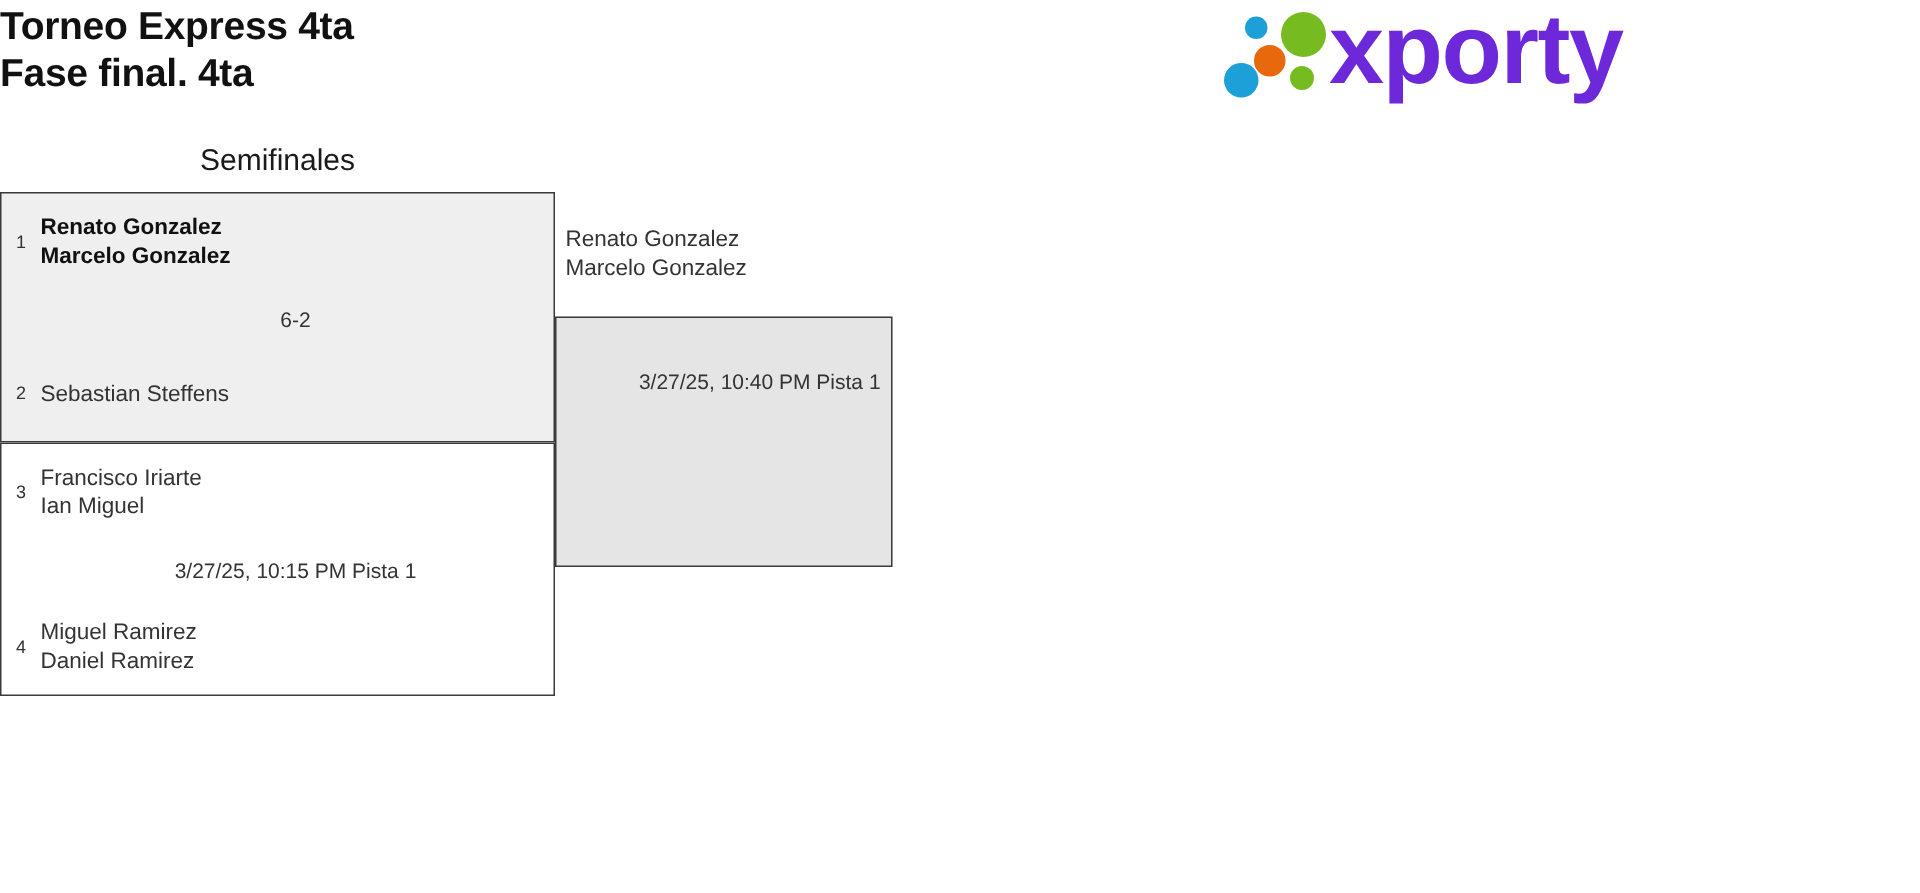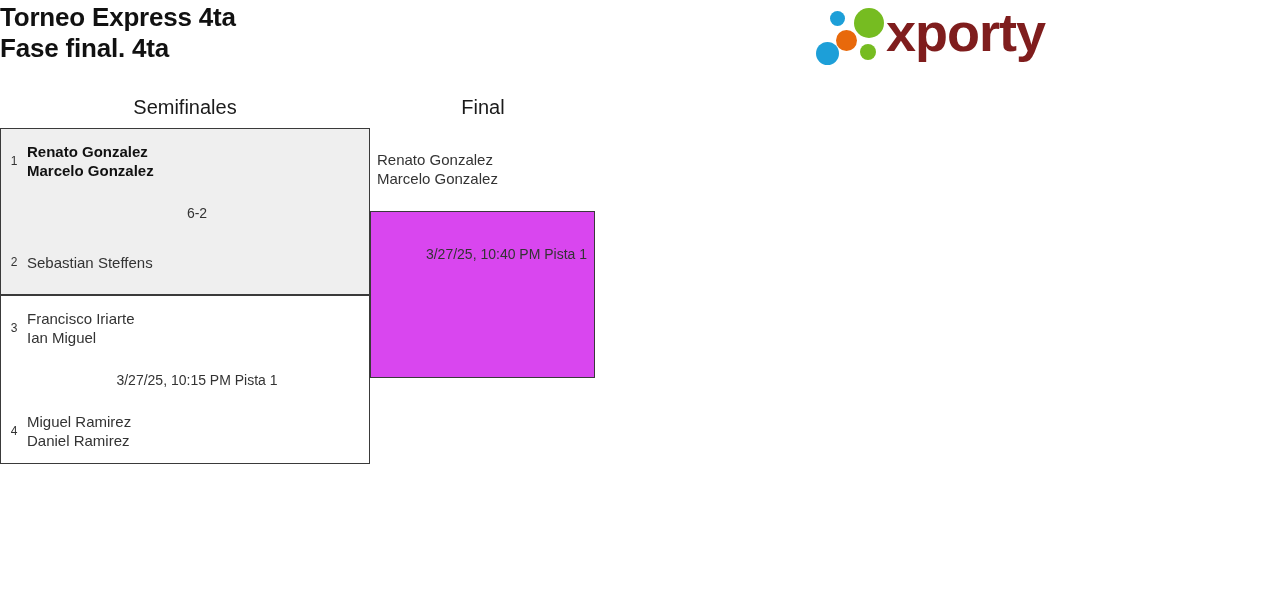--- a/index.html
+++ b/index.html
@@ -56,24 +56,24 @@
   .dot { position: absolute; border-radius: 50%; }
   .dot-blue-sm  { left: 14px; top: 5px;  width: 15px; height: 15px; background: #1d9fd8; }
   .dot-orange   { left: 20px; top: 24px; width: 21px; height: 21px; background: #e8690b; }
   .dot-blue-lg  { left: 0px;  top: 36px; width: 23px; height: 23px; background: #1d9fd8; }
   .dot-green-lg { left: 38px; top: 2px;  width: 30px; height: 30px; background: #76bc21; }
   .dot-green-sm { left: 44px; top: 38px; width: 16px; height: 16px; background: #76bc21; }
   .logo-text {
     position: absolute;
     left: 74px;
     top: -3px;
-    font-size: 54px;
+    font-size: 66px;
     line-height: 62px;
     font-weight: 700;
-    color: #7f1d1d;
+    color: #6d28d9;
     letter-spacing: -1px;
   }
 
   
   .round-title {
     position: absolute;
     font-size: 20px;
     line-height: 20px;
     color: #1a1a1a;
     text-align: center;
@@ -93,21 +93,21 @@
   .match-semi-1 {
     left: 0px; top: 128px; width: 370px; height: 167px;
     background: #efefef;
   }
   .match-semi-2 {
     left: 0px; top: 295px; width: 370px; height: 169px;
     background: #ffffff;
   }
   .match-final {
     left: 370px; top: 211px; width: 225px; height: 167px;
-    background: #d946ef;
+    background: #e5e5e5;
   }
 
   
   .team {
     position: absolute;
     left: 0;
     width: 100%;
     height: 46px;
     display: flex;
     align-items: center;
@@ -190,21 +190,20 @@
       <span class="dot dot-green-sm"></span>
     </div>
     <div class="logo-text">xporty</div>
   </div>
 
 </div>
 
 <div class="bracket">
 
   <div class="round-title round-title-semis">Semifinales</div>
-  <div class="round-title round-title-final">Final</div>
 
   <div class="match match-semi-1">
     <div class="team team-top winner">
       <span class="seed">1</span>
       <span class="players">
         <div class="player">Renato Gonzalez</div>
         <div class="player">Marcelo Gonzalez</div>
       </span>
     </div>
     <div class="match-info">6-2</div>

